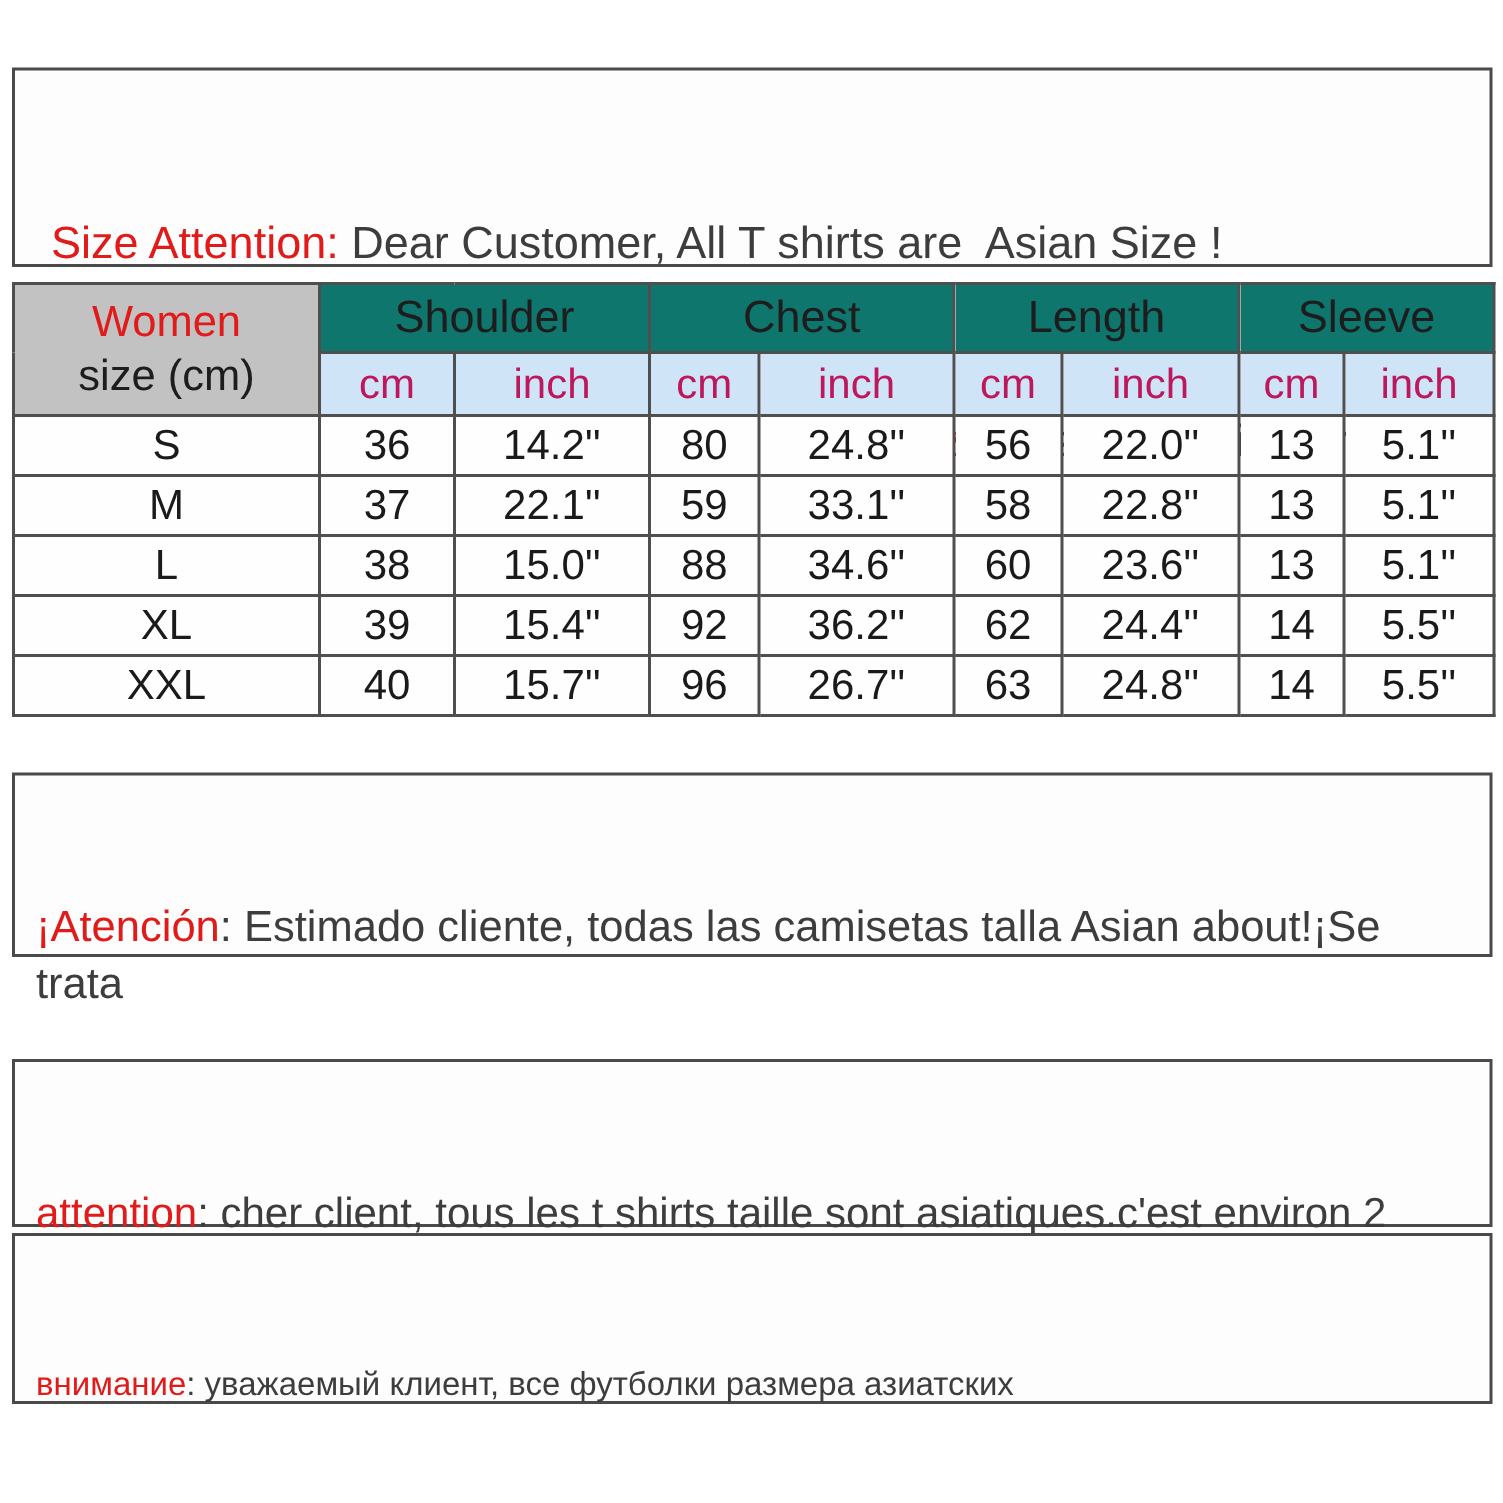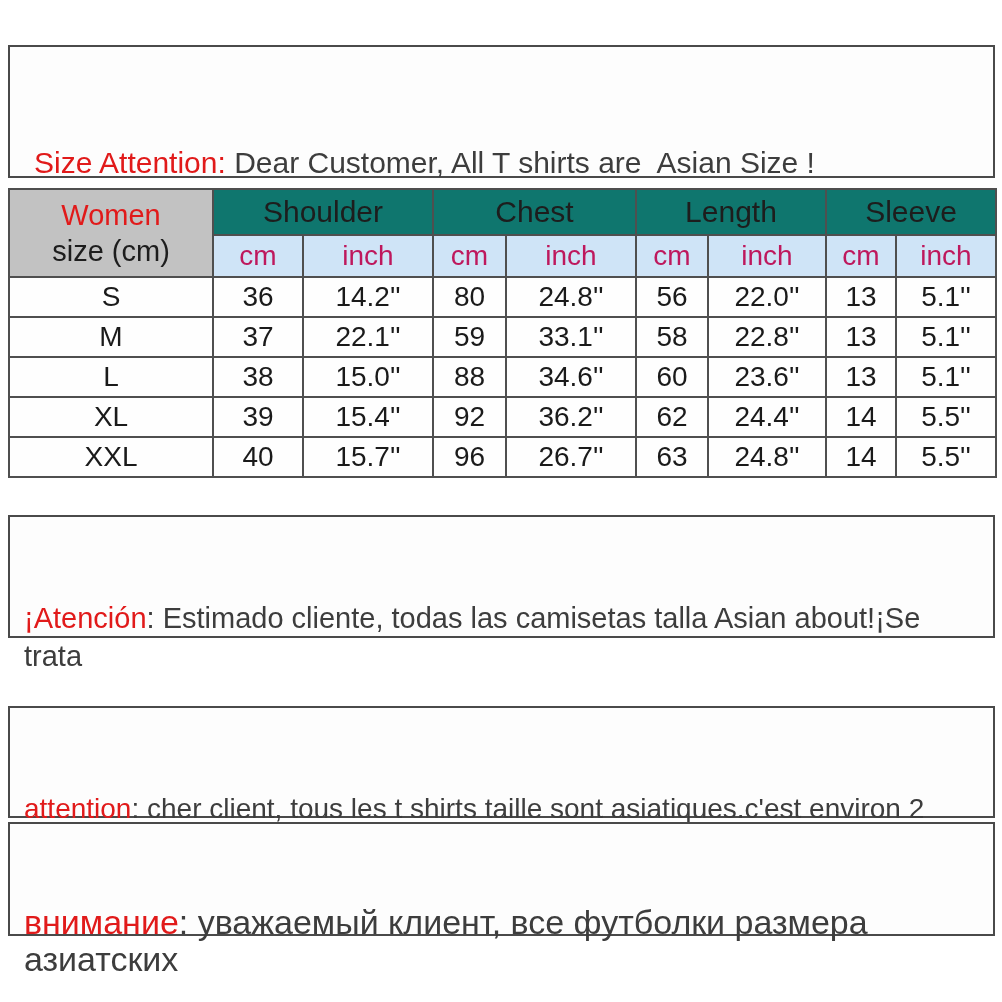--- a/index.html
+++ b/index.html
@@ -25,21 +25,21 @@
     color: #3d3d3d;
     white-space: pre-wrap;
   }
   .notice-line { white-space: pre-wrap; }
   .red { color: #e11a1a; }
   .dark { color: #3d3d3d; }
 
   #notice-en { top: 45px; height: 133px; font-size: 30px; line-height: 44px; padding: 6px 10px 0 24px; }
   #notice-es { top: 515px; height: 123px; font-size: 29px; line-height: 38px; padding: 6px 8px 0 14px; }
   #notice-fr { top: 678px; height: 112px; font-size: 28px; line-height: 37px; padding: 8px 8px 0 14px; margin-top: 28px; }
-  #notice-ru { top: 822px; height: 114px; font-size: 34px; line-height: 37px; padding: 6px 8px 0 14px; }
+  #notice-ru { top: 822px; height: 114px; font-size: 22px; line-height: 37px; padding: 6px 8px 0 14px; }
 
   #size-table {
     position: absolute;
     left: 8px;
     top: 188px;
     border-collapse: collapse;
     table-layout: fixed;
     border: 2px solid #d946ef;
   }
   #size-table td, #size-table th {

